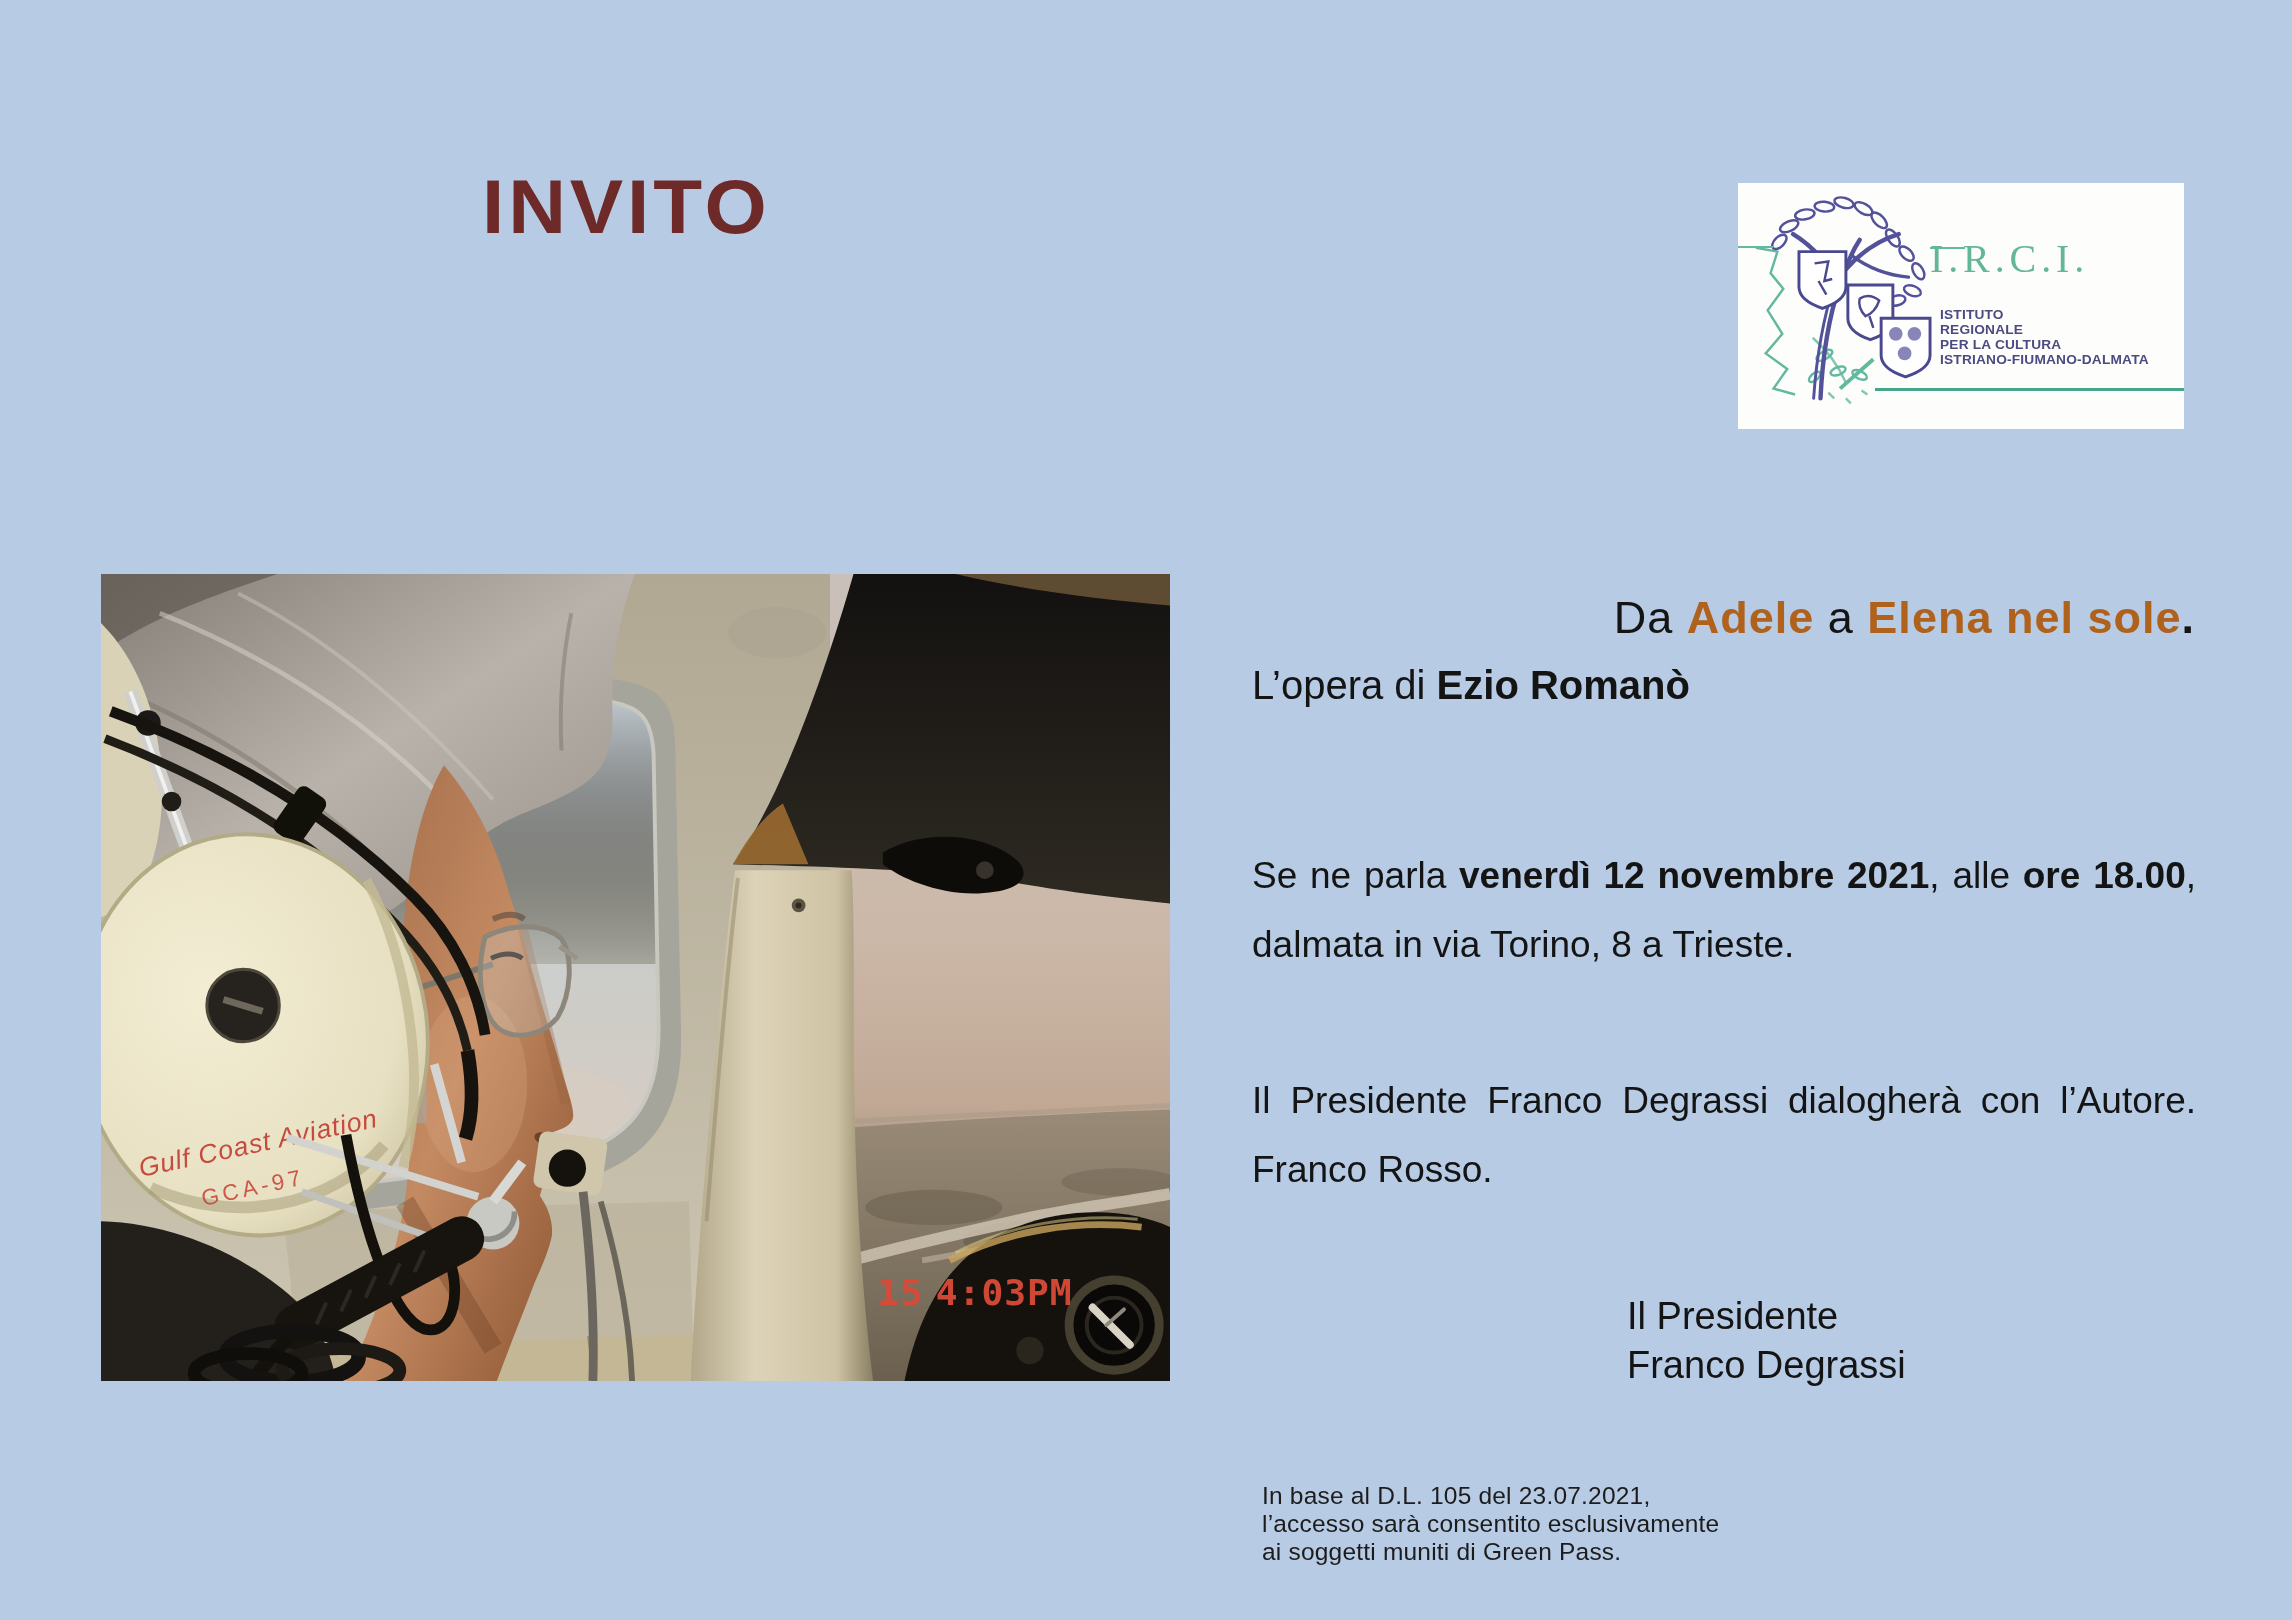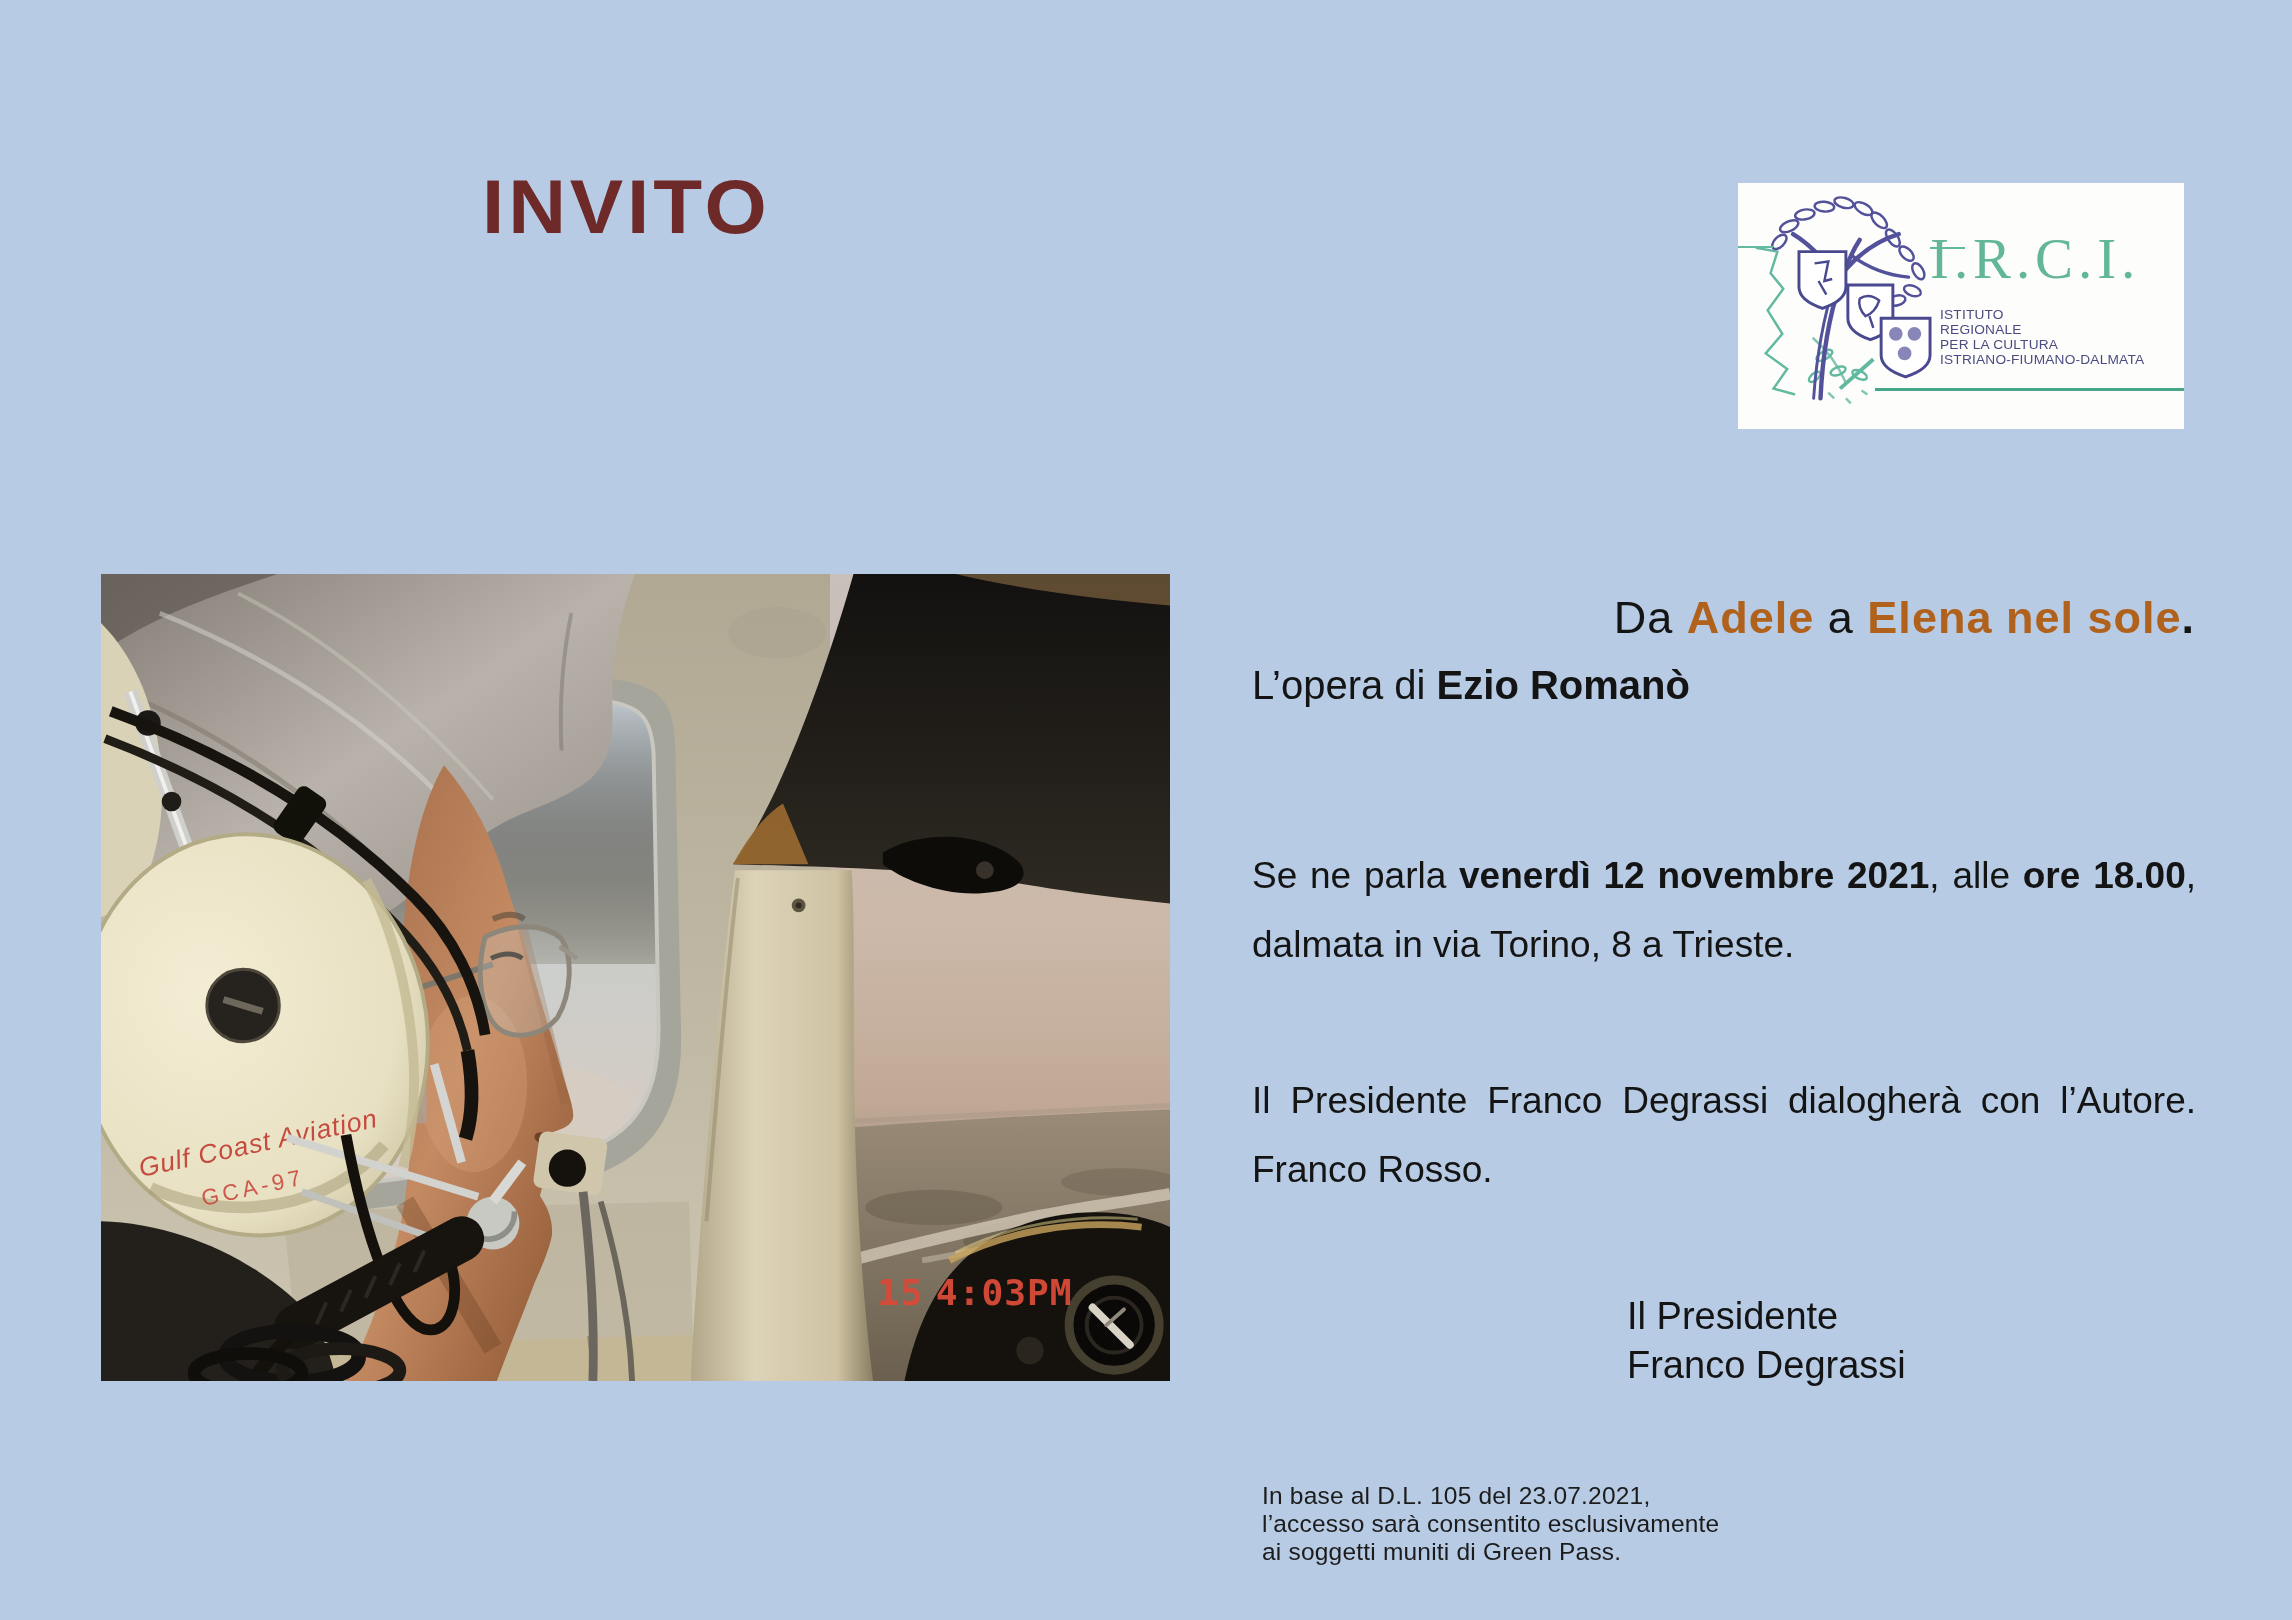--- a/index.html
+++ b/index.html
@@ -6,23 +6,23 @@
   .page{position:relative;width:2255px;height:1620px;background:#b7cbe4;overflow:hidden;
         font-family:"Liberation Sans","DejaVu Sans",sans-serif;color:#141414;}
   .abs{position:absolute;}
 
   
   #invito{left:482px;top:167px;font-size:80px;font-weight:800;letter-spacing:3.9px;
           color:#6e2a28;line-height:1;white-space:nowrap;transform:scaleY(.96);}
 
   
   #logo{left:1738px;top:183px;width:446px;height:246px;background:#fdfdfc;}
-  #logo-acronym{left:192px;top:43px;font-family:"Liberation Serif","DejaVu Serif",serif;
-                font-size:57px;color:#63b797;letter-spacing:4.9px;white-space:nowrap;text-align:right;}
-  #logo-name{left:202px;top:124px;font-size:13.7px;font-weight:400;color:#4b4b82;
+  #logo-acronym{left:192px;top:52px;font-family:"Liberation Serif","DejaVu Serif",serif;
+                font-size:40px;color:#63b797;letter-spacing:4.9px;white-space:nowrap;text-align:right;}
+  #logo-name{left:202px;top:124px;font-size:13.7px;font-weight:700;color:#4b4b82;
              line-height:15px;letter-spacing:0.2px;white-space:nowrap;}
   #logo-rule-bottom{left:137px;top:205px;width:309px;height:2.9px;background:#46a68c;}
   #logo-rule-left{left:0;top:63px;width:35px;height:2px;background:#63b9a0;}
   #logo-rule-mid{left:192px;top:64px;width:35px;height:2px;background:#63b9a0;}
 
   
   .line{height:69px;line-height:69px;font-size:37px;}
   .just{text-align:justify;text-align-last:justify;}
   .b{font-weight:700;}
   .accent{font-weight:700;color:#b0611c;}

